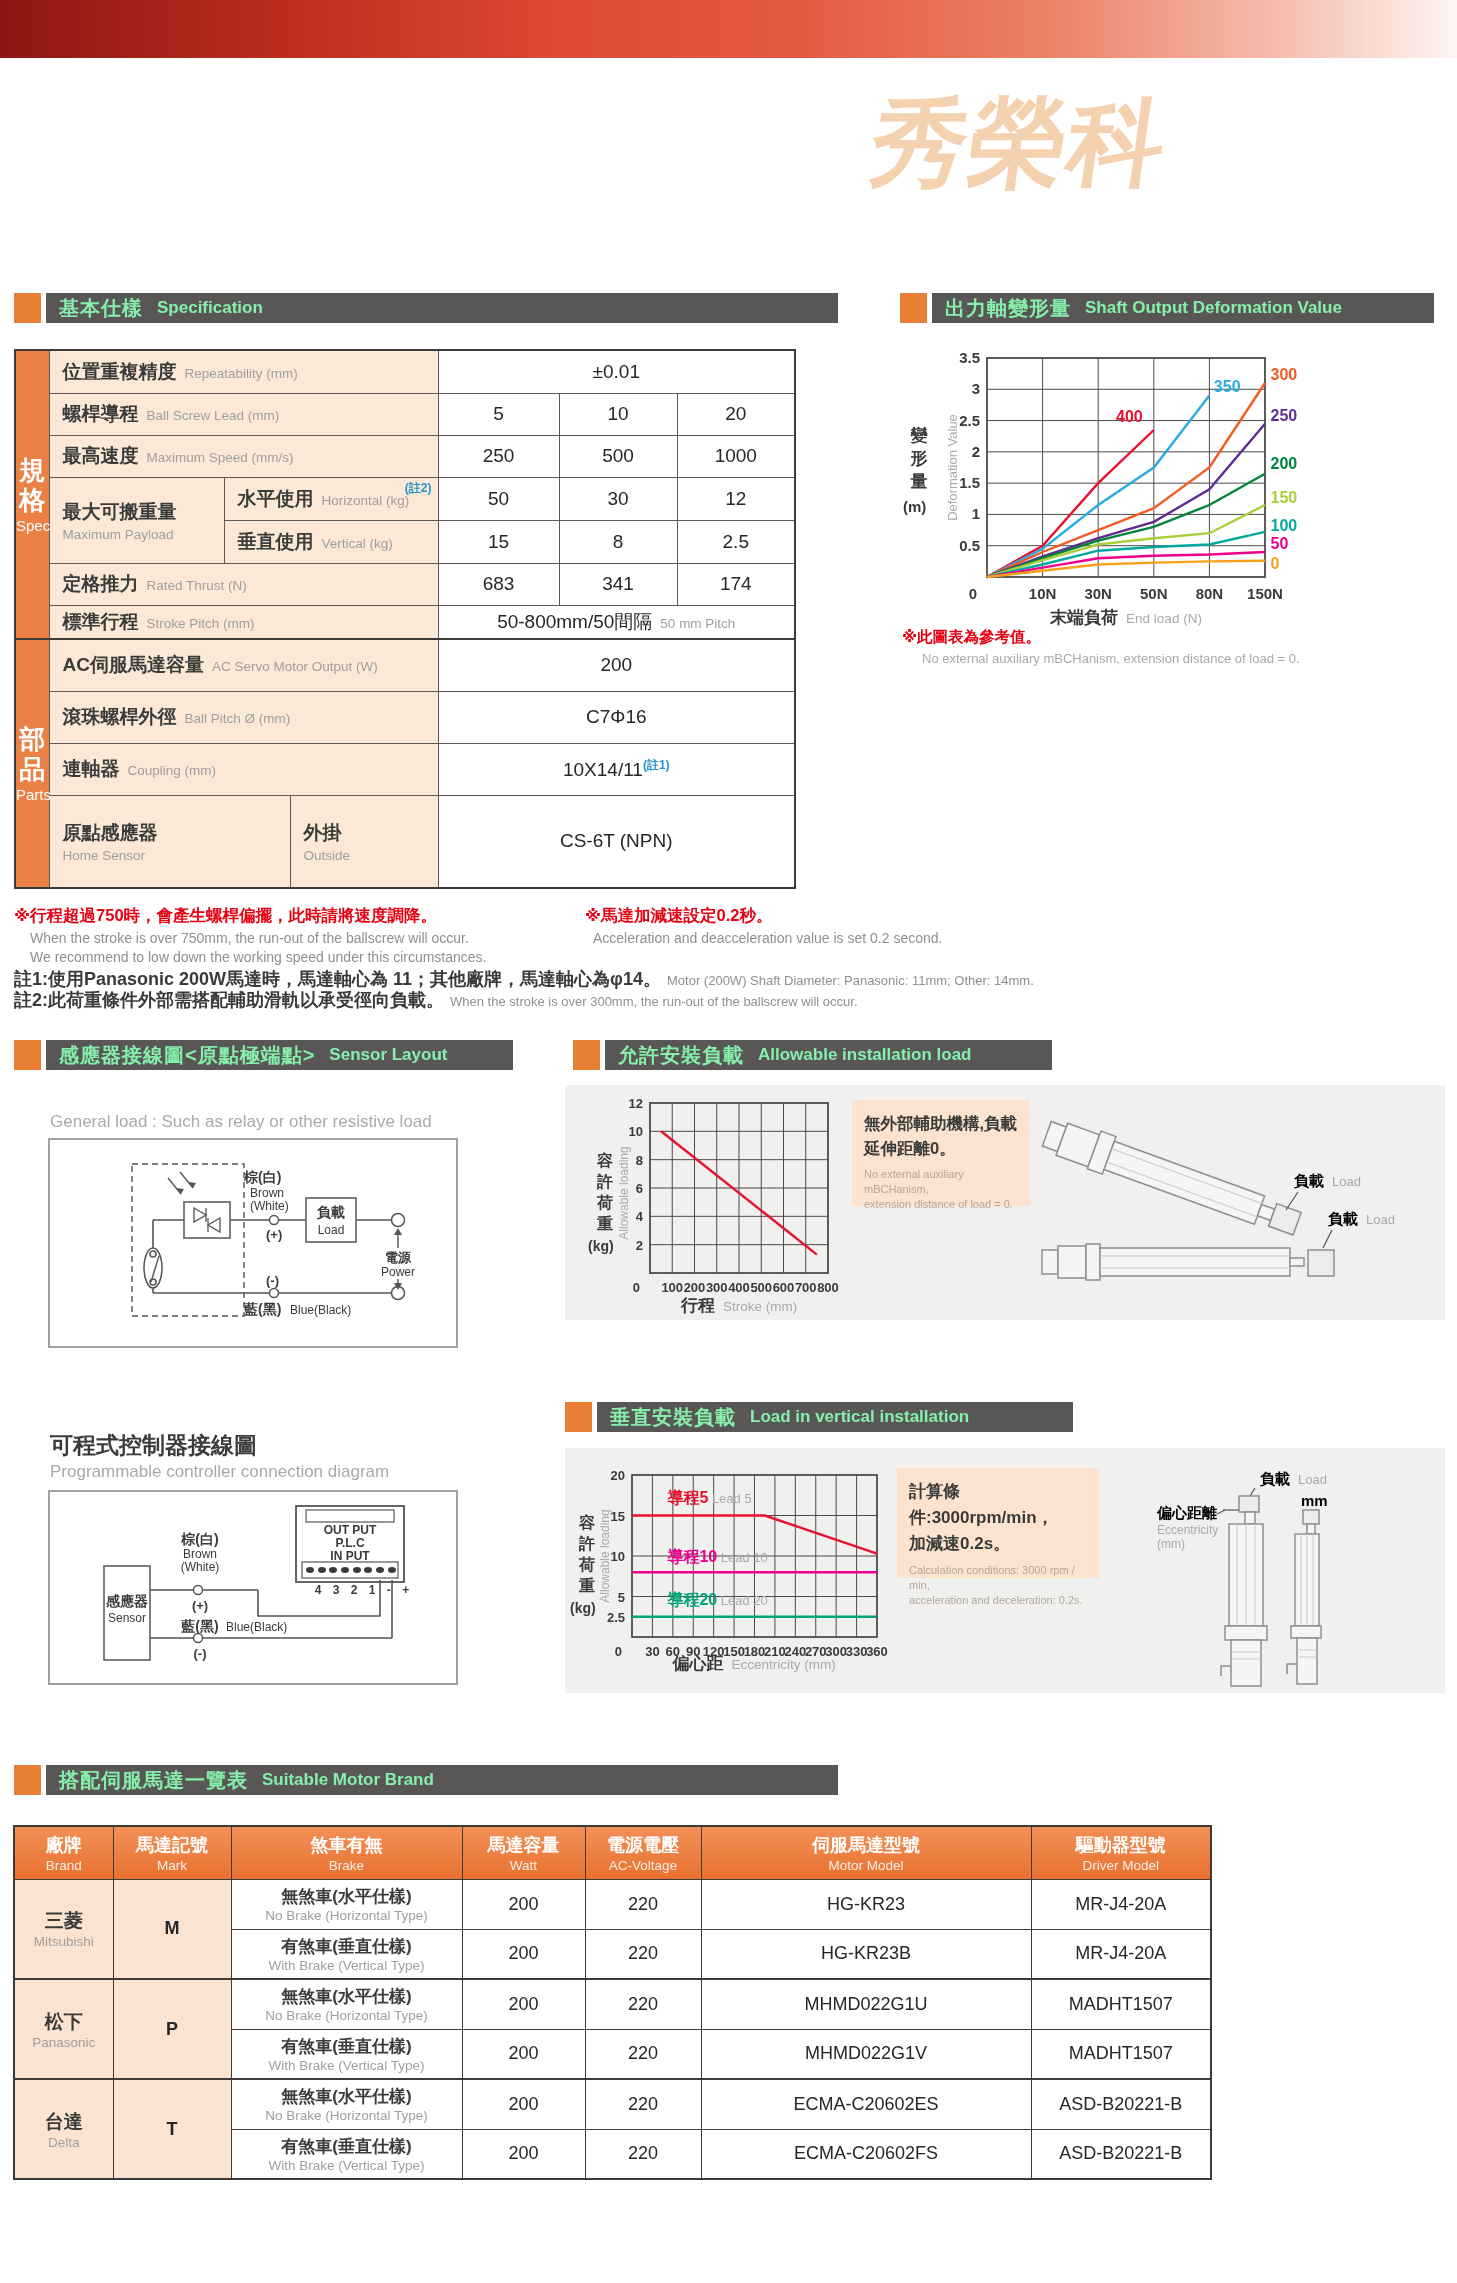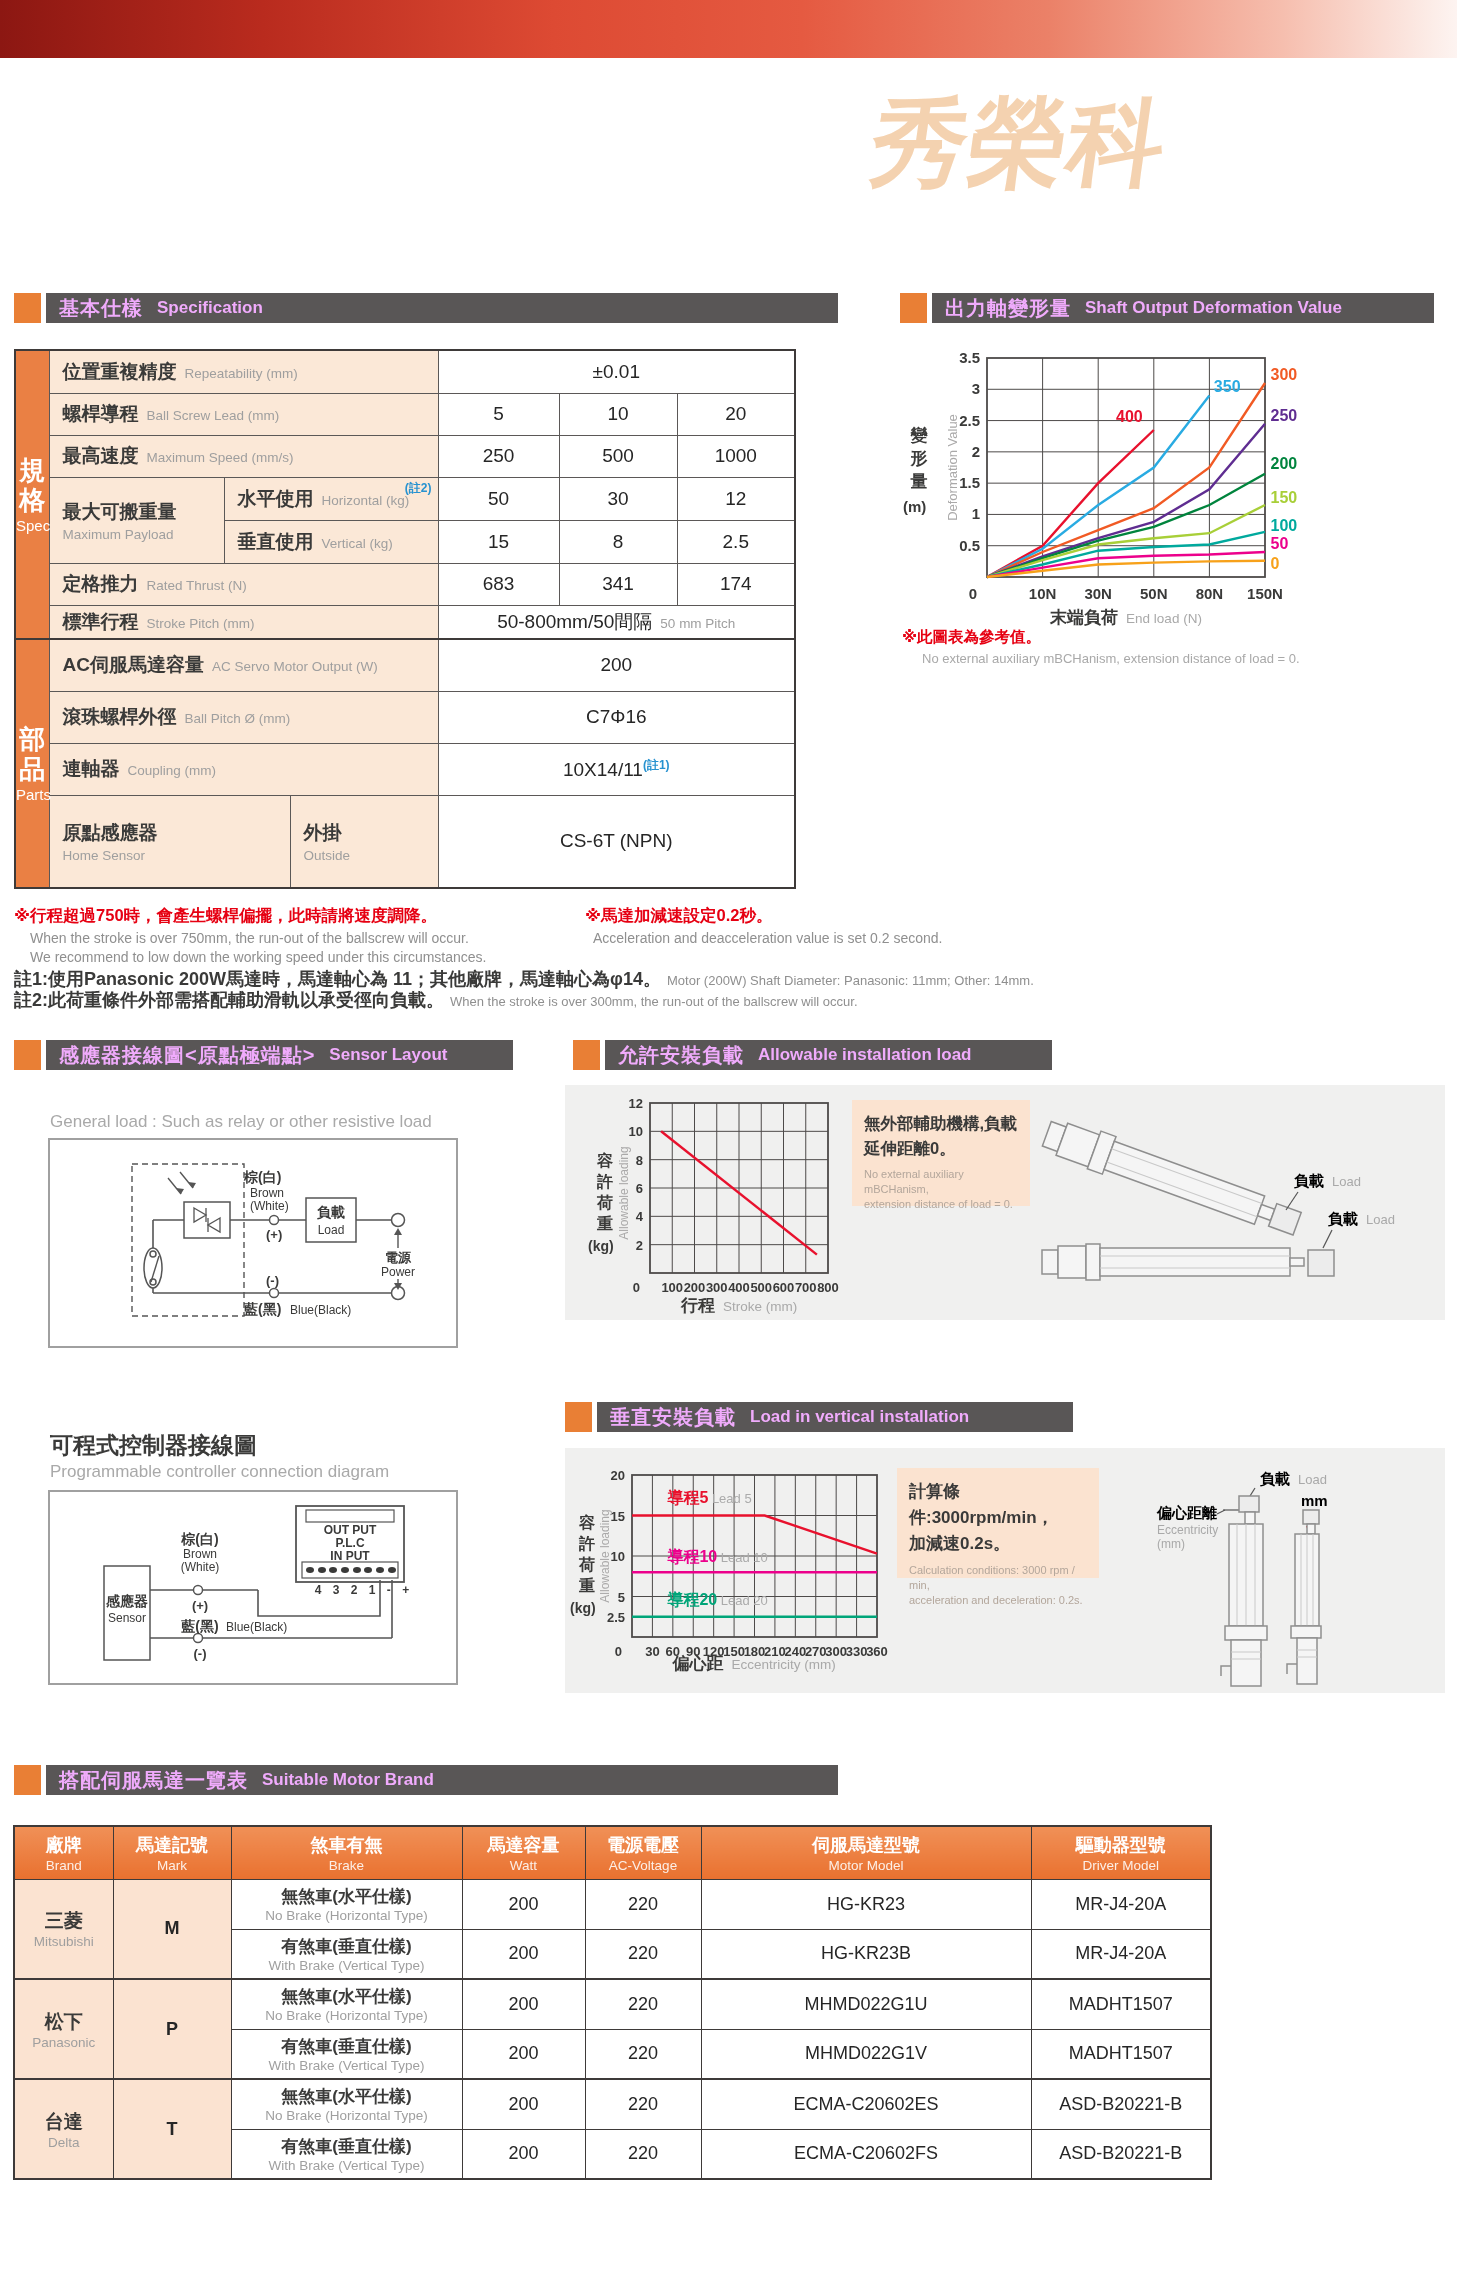--- a/index.html
+++ b/index.html
@@ -6,21 +6,21 @@
   #page{position:relative;width:1457px;height:2283px;background:#fff;overflow:hidden;
         font-family:"Liberation Sans","DejaVu Sans",sans-serif;color:#3a3a39;}
   
   .topband{position:absolute;left:0;top:0;width:1457px;height:58px;
     background:linear-gradient(90deg,#8c1712 0%,#b92b1e 18%,#dd4a33 38%,#e55a41 55%,#eb8168 72%,#f6beae 88%,#fdf4f1 100%);}
   .watermark{position:absolute;left:872px;top:80px;font-family:"DejaVu Serif","Liberation Serif",serif;
     font-size:96px;font-weight:bold;color:#f3cba3;transform:skewX(-8deg);letter-spacing:2px;opacity:.85;white-space:nowrap;}
   
   .secbar{position:absolute;display:flex;height:30px;}
   .secbar .sq{width:27px;background:#e97f35;margin-right:5px;}
-  .secbar .bar{background:#595656;color:#f0abfc;display:flex;align-items:center;padding-left:13px;box-sizing:border-box;}
+  .secbar .bar{background:#595656;color:#86efac;display:flex;align-items:center;padding-left:13px;box-sizing:border-box;}
   .secbar .bzh{font-size:20px;font-weight:bold;letter-spacing:1px;white-space:nowrap;}
   .secbar .ben{font-size:17px;font-weight:bold;margin-left:14px;white-space:nowrap;}
   
   .spectable{position:absolute;left:14px;top:349px;border-collapse:collapse;table-layout:fixed;width:780px;border:2px solid #3e3a39;}
   .spectable td{border:1px solid #5b5857;padding:0;vertical-align:middle;box-sizing:border-box;}
   .spectable td.side{background:#ea8044;color:#fff;text-align:center;}
   .side-zh{font-size:26px;font-weight:bold;width:28px;margin:0 auto;line-height:30px;word-break:break-all;color:#fff;}
   .side-en{font-size:15px;color:#fff;margin-top:2px;}
   .spectable td.lab{background:#fbe8d7;text-align:left;padding-left:13px;}
   .lzh{font-size:19px;font-weight:bold;color:#3a3a39;}

